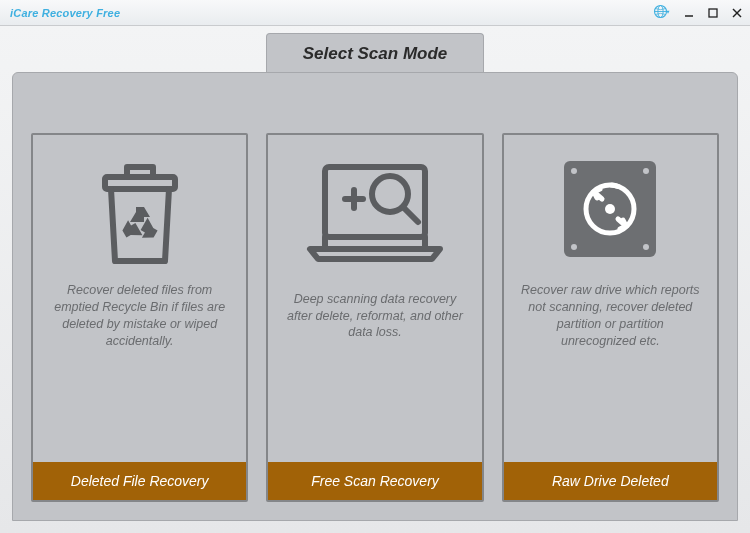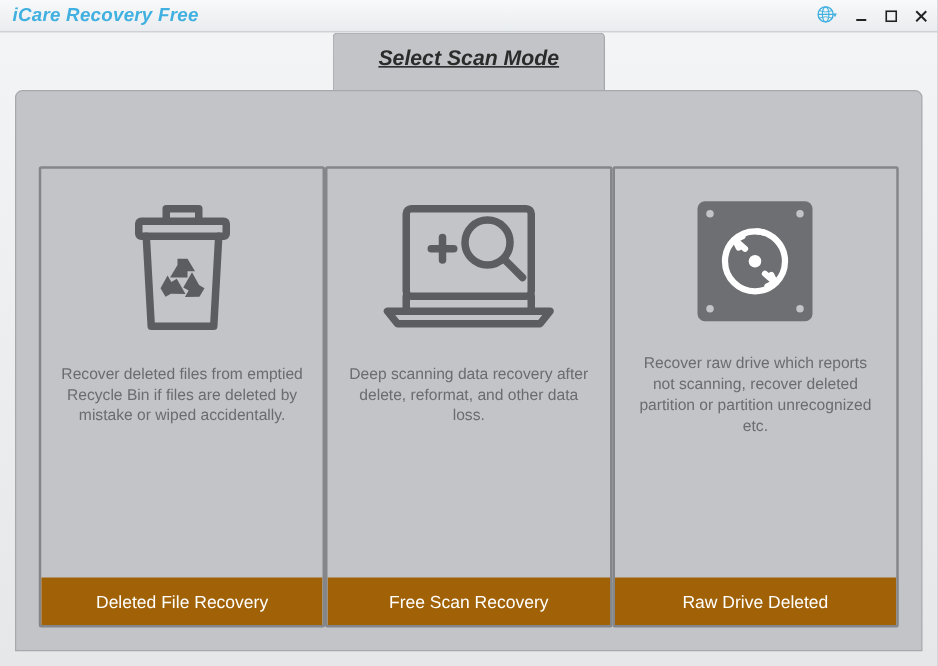--- a/index.html
+++ b/index.html
@@ -12,21 +12,21 @@
     background: linear-gradient(to bottom, #f8f9fa 0%, #e9ecef 100%);
     border-bottom: 1px solid #c9cbce;
     display: flex;
     align-items: center;
     padding: 0 6px 0 10px;
   }
   .app-title {
     color: #3fb0e0;
     font-style: italic;
     font-weight: bold;
-    font-size: 15px;
+    font-size: 11px;
     letter-spacing: 0.2px;
   }
   .title-controls {
     margin-left: auto;
     display: flex;
     align-items: center;
     gap: 10px;
   }
   .globe-btn {
     width: 20px; height: 20px;
@@ -47,21 +47,21 @@
   .outer {
     height: calc(533px - 26px);
     background: linear-gradient(to bottom, #f3f4f5 0%, #e6e7e9 100%);
     padding: 0 12px 12px 12px;
   }
   
   .tab-row {
     display: flex;
     justify-content: center;
     height: 46px;
-    text-decoration: underline;
+    align-items: flex-end;
   }
   .tab {
     background: #c2c4c8;
     border: 1px solid #a6a8ac;
     border-bottom: none;
     border-radius: 4px 4px 0 0;
     padding: 10px 36px 8px 36px;
     font-weight: bold;
     font-style: italic;
     font-size: 17px;
@@ -69,20 +69,22 @@
   }
   
   .panel {
     background: #c2c4c8;
     border: 1px solid #a6a8ac;
     border-radius: 6px 6px 0 0;
     height: calc(100% - 46px);
     padding: 60px 18px 18px 18px;
     display: flex;
     justify-content: center;
+    gap: 18px;
+    font-style: italic;
   }
   .card {
     flex: 1 1 0;
     max-width: 230px;
     border: 2px solid #848689;
     border-radius: 2px;
     background: #c2c4c8;
     display: flex;
     flex-direction: column;
     overflow: hidden;

